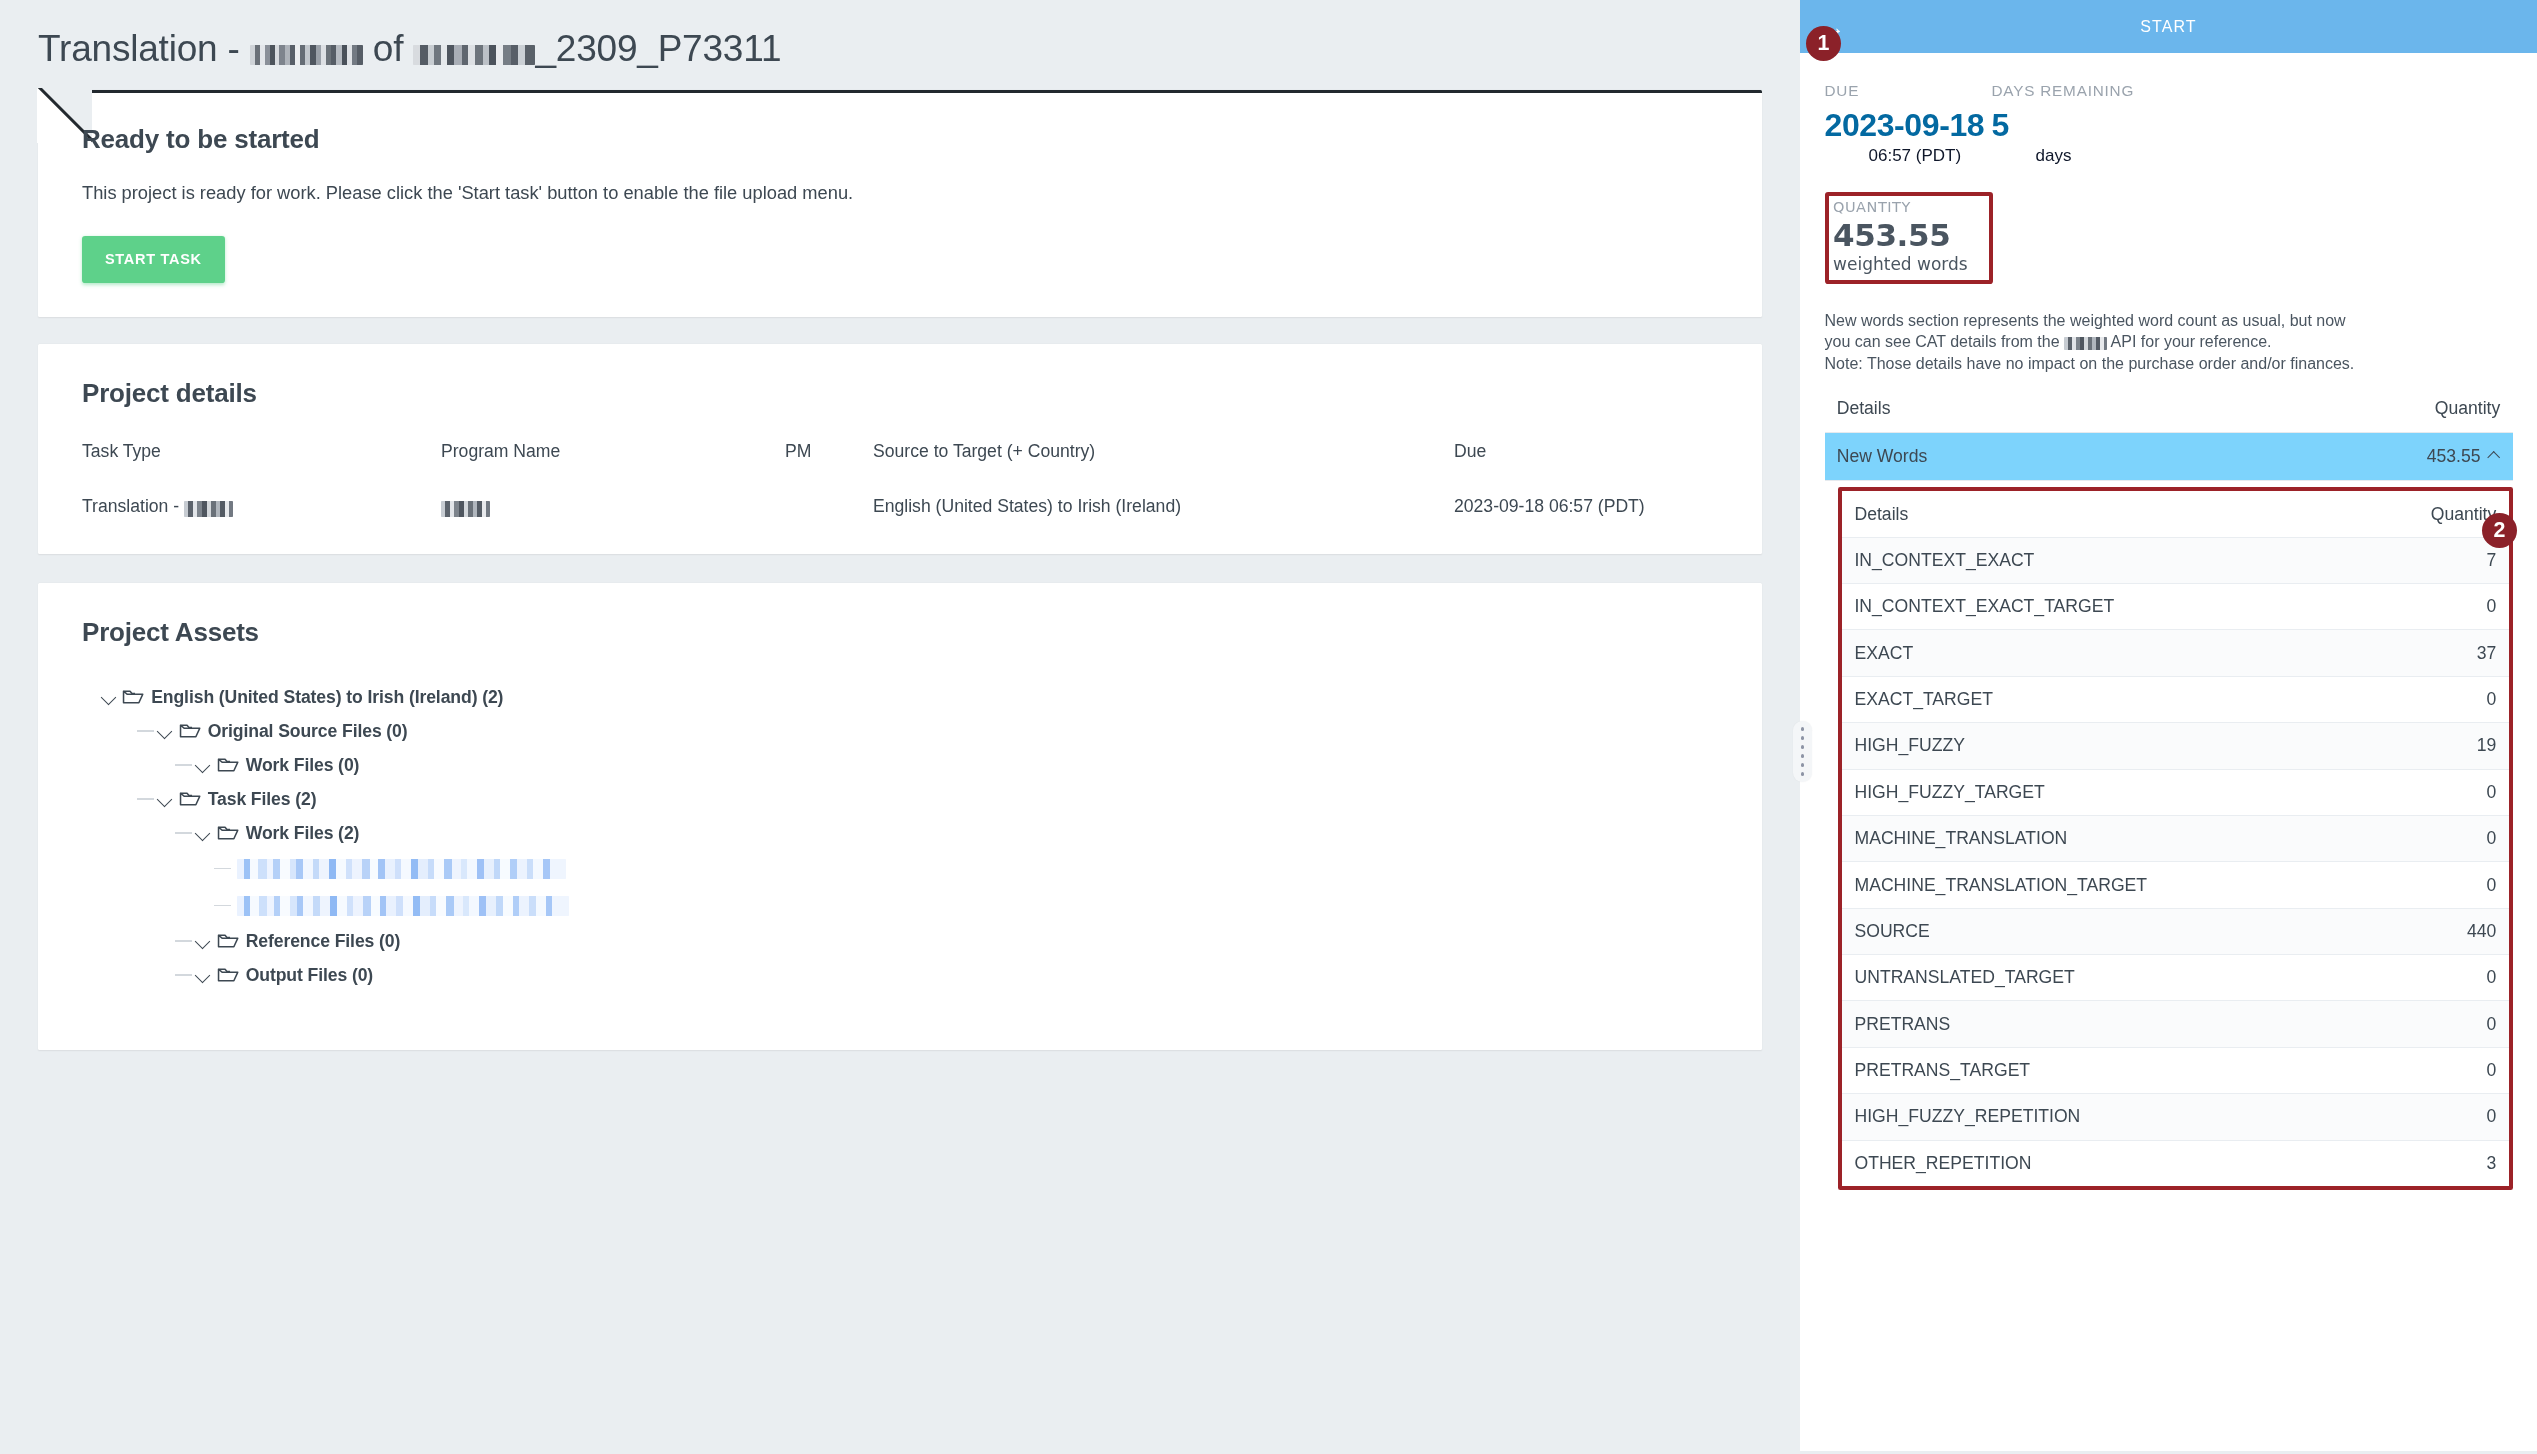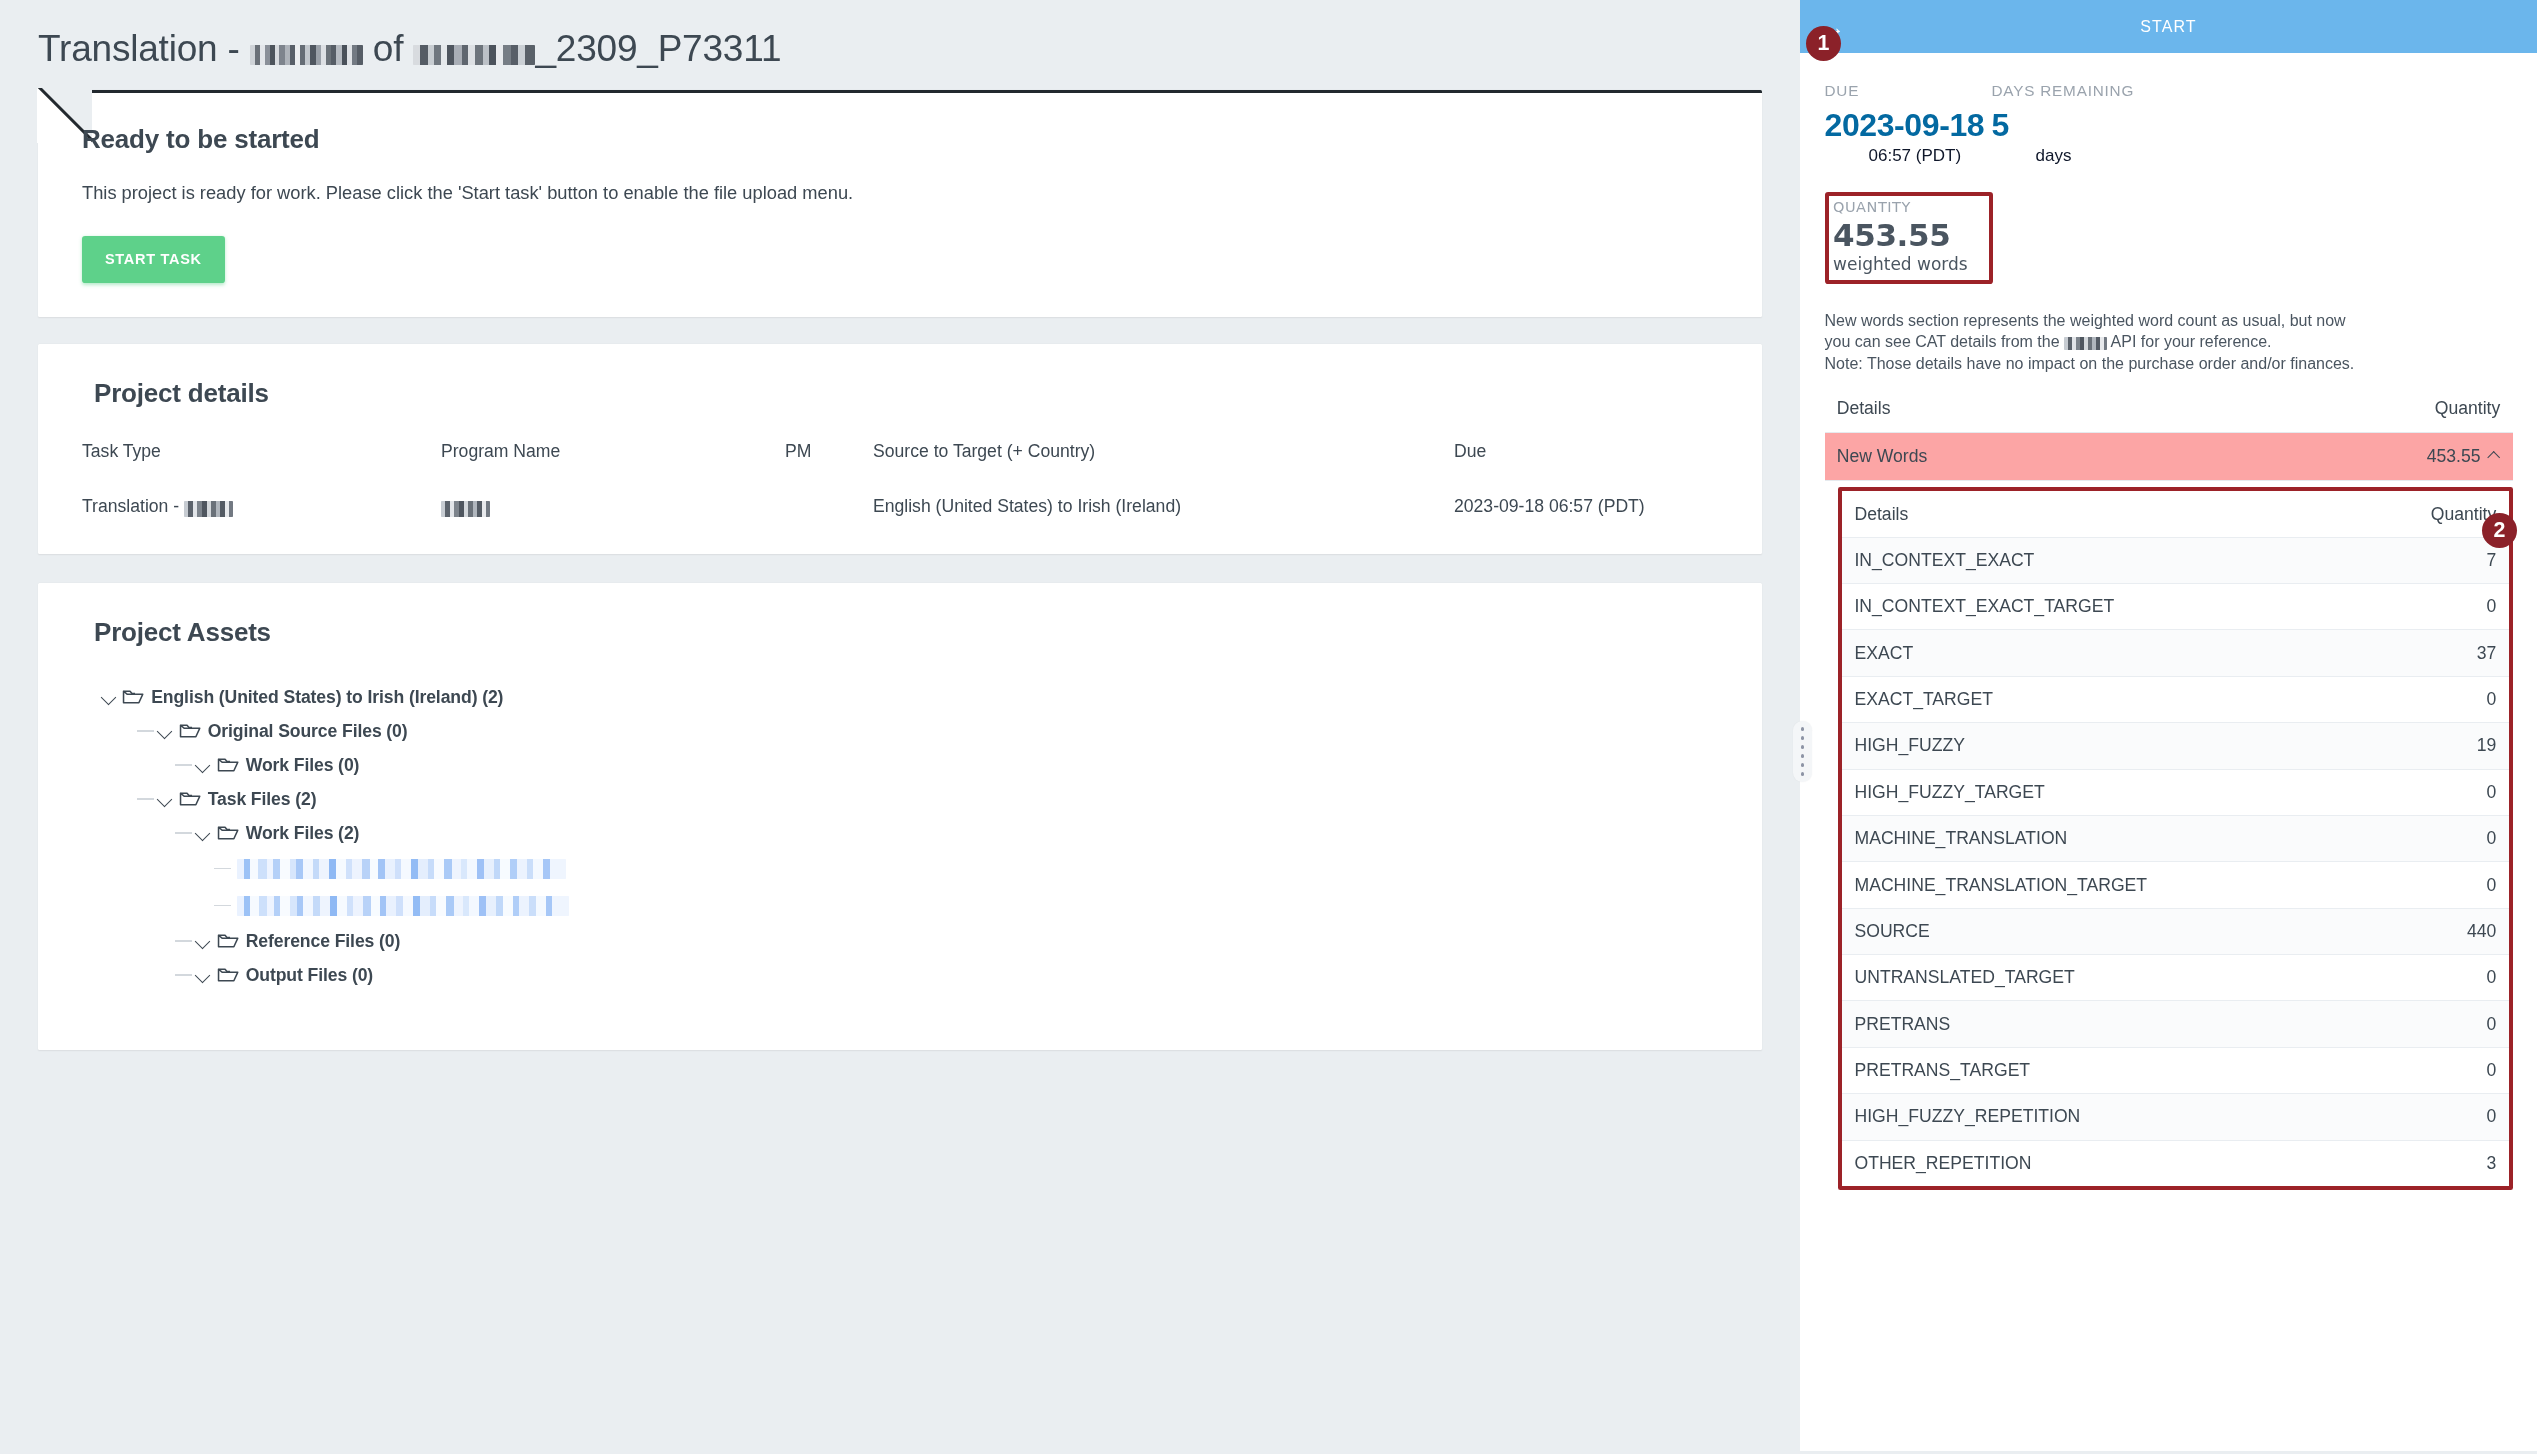--- a/index.html
+++ b/index.html
@@ -164,21 +164,20 @@
     margin-top: 29px;
     padding: 34px 44px 58px 44px;
   }
 
   .section-title {
     font-size: 26px;
     font-weight: 700;
     color: #3d4852;
     letter-spacing: -0.2px;
     margin-bottom: 32px;
-    margin-left: 12px;
   }
 
   
   .det-table { width: 100%; border-collapse: collapse; }
   .det-table th {
     text-align: left;
     font-size: 17.6px;
     font-weight: 400;
     color: #3d4852;
     padding-bottom: 34px;
@@ -357,21 +356,21 @@
   .q-table { width: 100%; border-collapse: collapse; margin-top: 10.7px; }
   .q-table th, .q-table td {
     font-size: 17.6px;
     font-weight: 400;
     color: #3d4852;
     padding: 13px 12.2px;
     border-bottom: 0.8px solid #e6eaee;
     text-align: left;
   }
   .q-table th:last-child, .q-table td:last-child { text-align: right; }
-  .q-table tr.alt td { background: #fca5a5; }
+  .q-table tr.alt td { background: #7dd3fc; }
   .caret-up {
     display: inline-block;
     width: 12.2px; height: 12.2px;
     margin-left: 7.6px;
     position: relative;
     vertical-align: 0.8px;
   }
   .caret-up::before {
     content: "";
     position: absolute;

